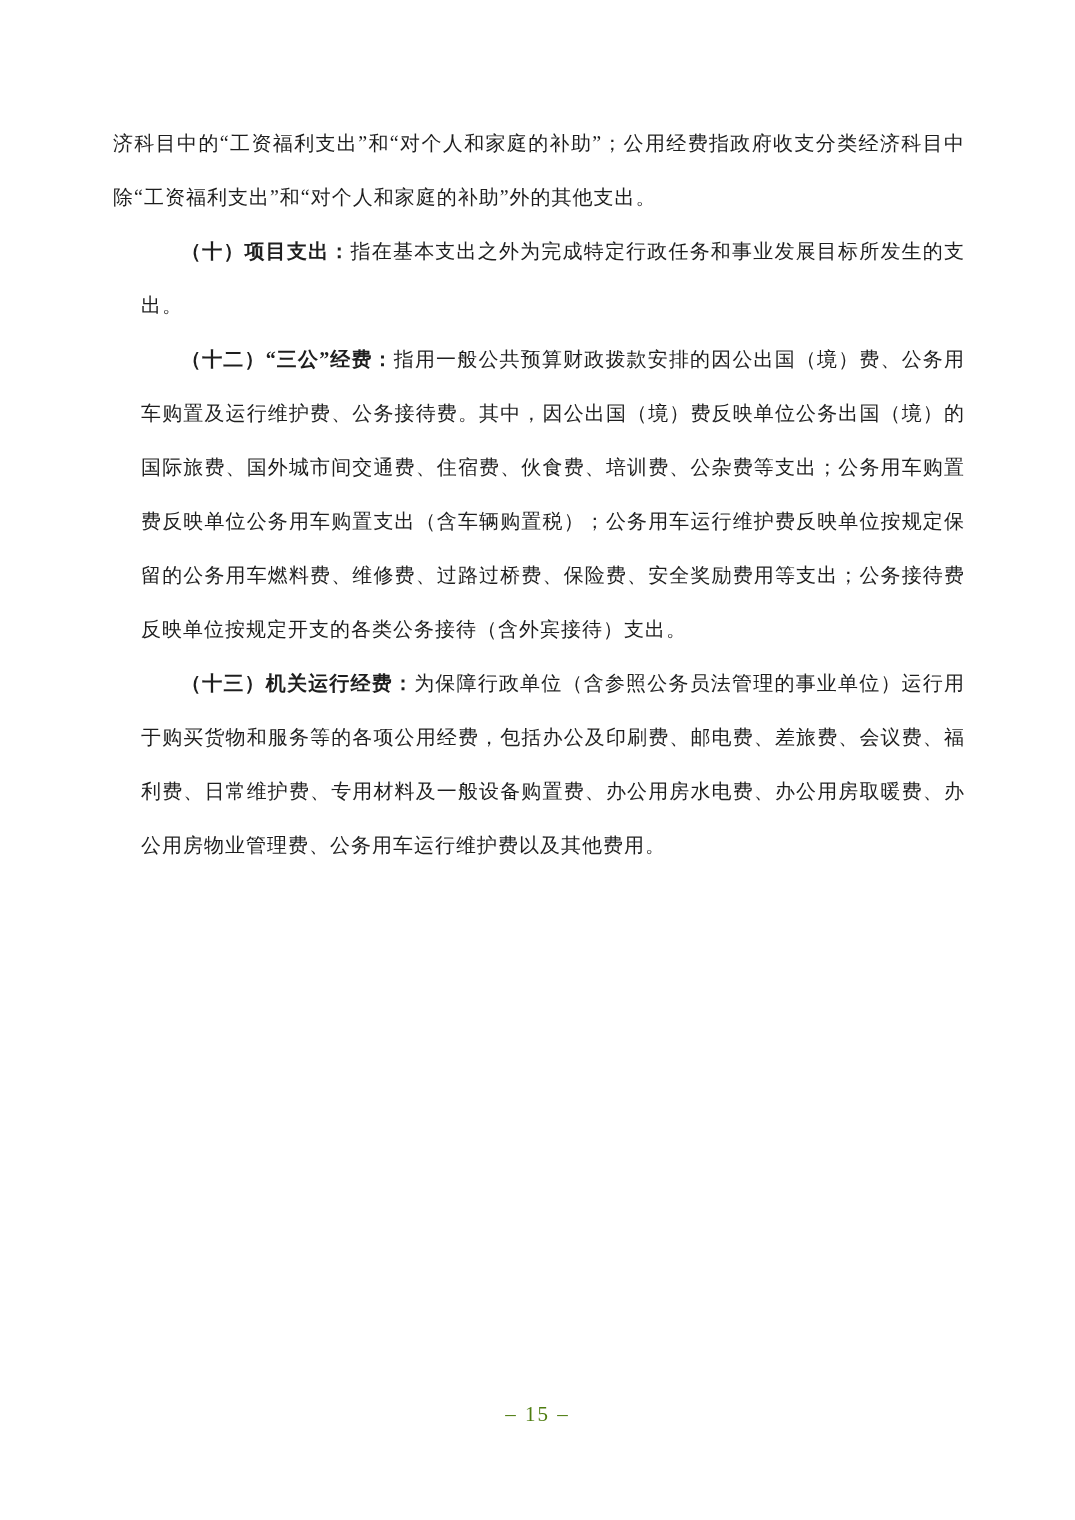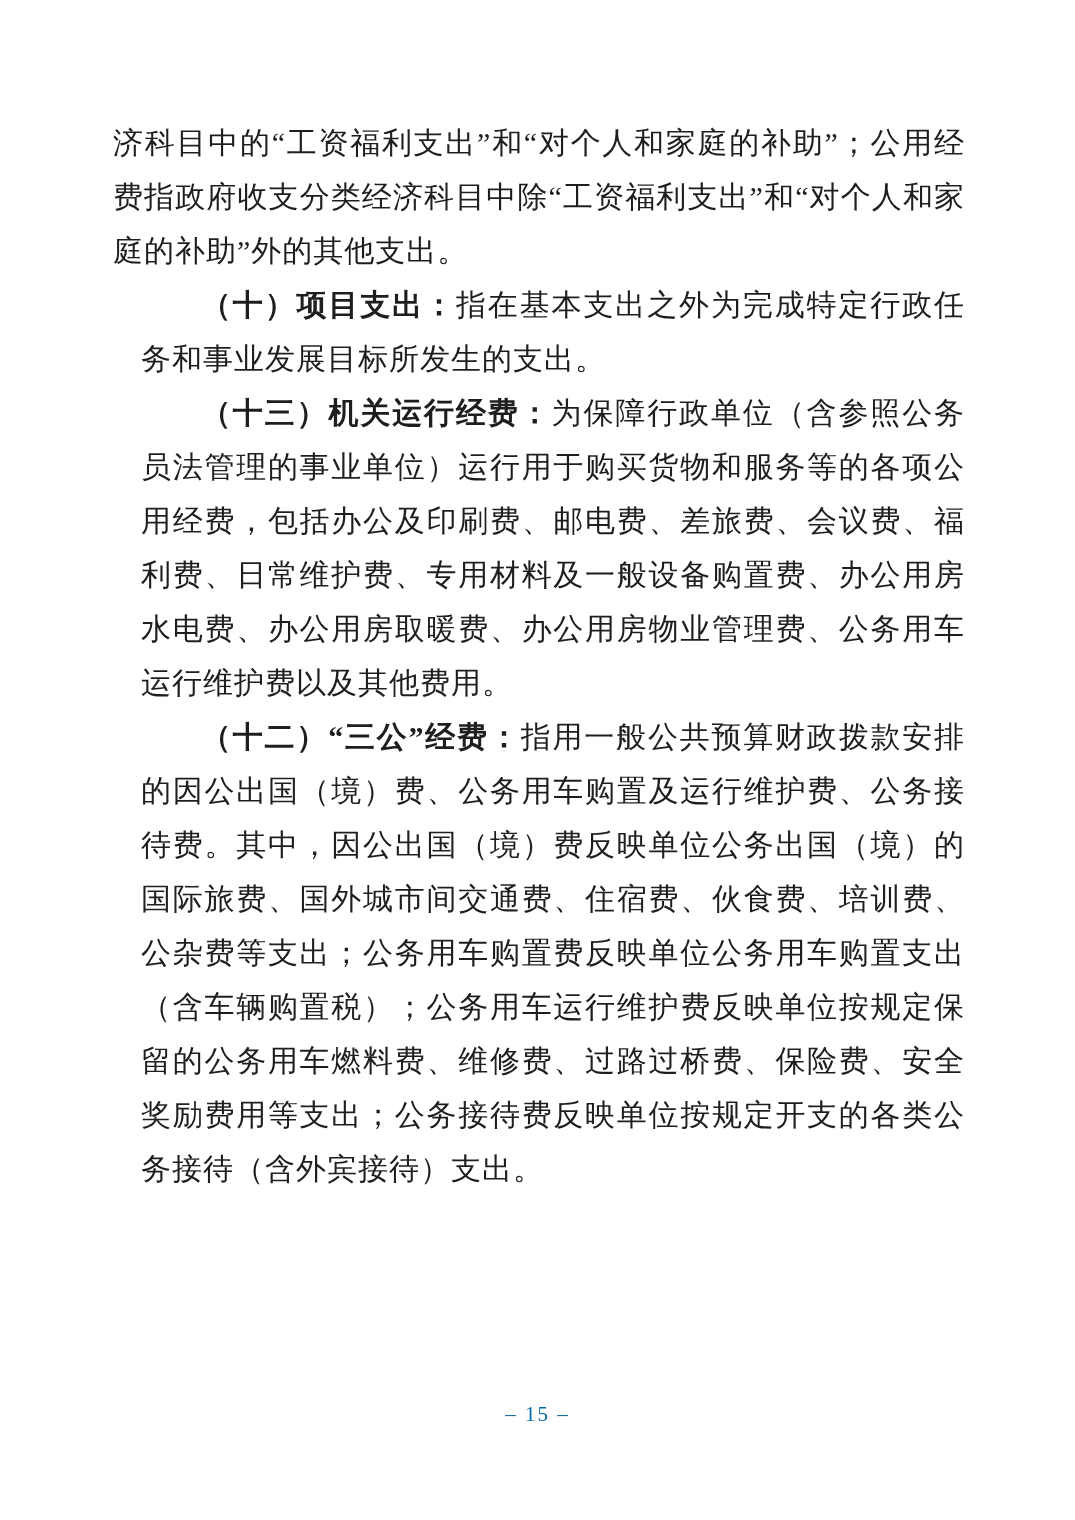--- a/index.html
+++ b/index.html
@@ -19,57 +19,57 @@
   }
   .text-block {
     position: absolute;
     left: 113px;
     top: 116px;
     width: 852px;
   }
   .para {
     margin: 0;
     padding: 0;
-    font-size: 30px;
+    font-size: 20px;
     line-height: 54px;
     text-align: justify;
     text-justify: inter-character;
     letter-spacing: 1px;
     word-break: break-all;
   }
   .para.indent {
     text-indent: 2em;
     margin-left: 28px;
   }
   .section-label {
     font-weight: bold;
   }
   .footer {
     position: absolute;
     left: 0;
     width: 100%;
     top: 1402px;
     text-align: center;
     font-size: 21px;
-    color: #0369a1;
+    color: #4d7c0f;
     letter-spacing: 2px;
   }
 </style>
 </head>
 <body>
 
 <div class="page">
   <div class="text-block">
 
     <p class="para"><span class="section-label"></span><span>济科目中的“工资福利支出”和“对个人和家庭的补助”；公用经费指政府收支分类经济科目中除“工资福利支出”和“对个人和家庭的补助”外的其他支出。</span></p>
 
     <p class="para indent"><span class="section-label">（十）项目支出：</span><span>指在基本支出之外为完成特定行政任务和事业发展目标所发生的支出。</span></p>
 
 
+    <p class="para indent"><span class="section-label">（十二）“三公”经费：</span><span>指用一般公共预算财政拨款安排的因公出国（境）费、公务用车购置及运行维护费、公务接待费。其中，因公出国（境）费反映单位公务出国（境）的国际旅费、国外城市间交通费、住宿费、伙食费、培训费、公杂费等支出；公务用车购置费反映单位公务用车购置支出（含车辆购置税）；公务用车运行维护费反映单位按规定保留的公务用车燃料费、维修费、过路过桥费、保险费、安全奖励费用等支出；公务接待费反映单位按规定开支的各类公务接待（含外宾接待）支出。</span></p>
+
     <p class="para indent"><span class="section-label">（十三）机关运行经费：</span><span>为保障行政单位（含参照公务员法管理的事业单位）运行用于购买货物和服务等的各项公用经费，包括办公及印刷费、邮电费、差旅费、会议费、福利费、日常维护费、专用材料及一般设备购置费、办公用房水电费、办公用房取暖费、办公用房物业管理费、公务用车运行维护费以及其他费用。</span></p>
-
-    <p class="para indent"><span class="section-label">（十二）“三公”经费：</span><span>指用一般公共预算财政拨款安排的因公出国（境）费、公务用车购置及运行维护费、公务接待费。其中，因公出国（境）费反映单位公务出国（境）的国际旅费、国外城市间交通费、住宿费、伙食费、培训费、公杂费等支出；公务用车购置费反映单位公务用车购置支出（含车辆购置税）；公务用车运行维护费反映单位按规定保留的公务用车燃料费、维修费、过路过桥费、保险费、安全奖励费用等支出；公务接待费反映单位按规定开支的各类公务接待（含外宾接待）支出。</span></p>
 
 
   </div>
 
   <div class="footer">– 15 –</div>
 </div>
 
 </body></html>

